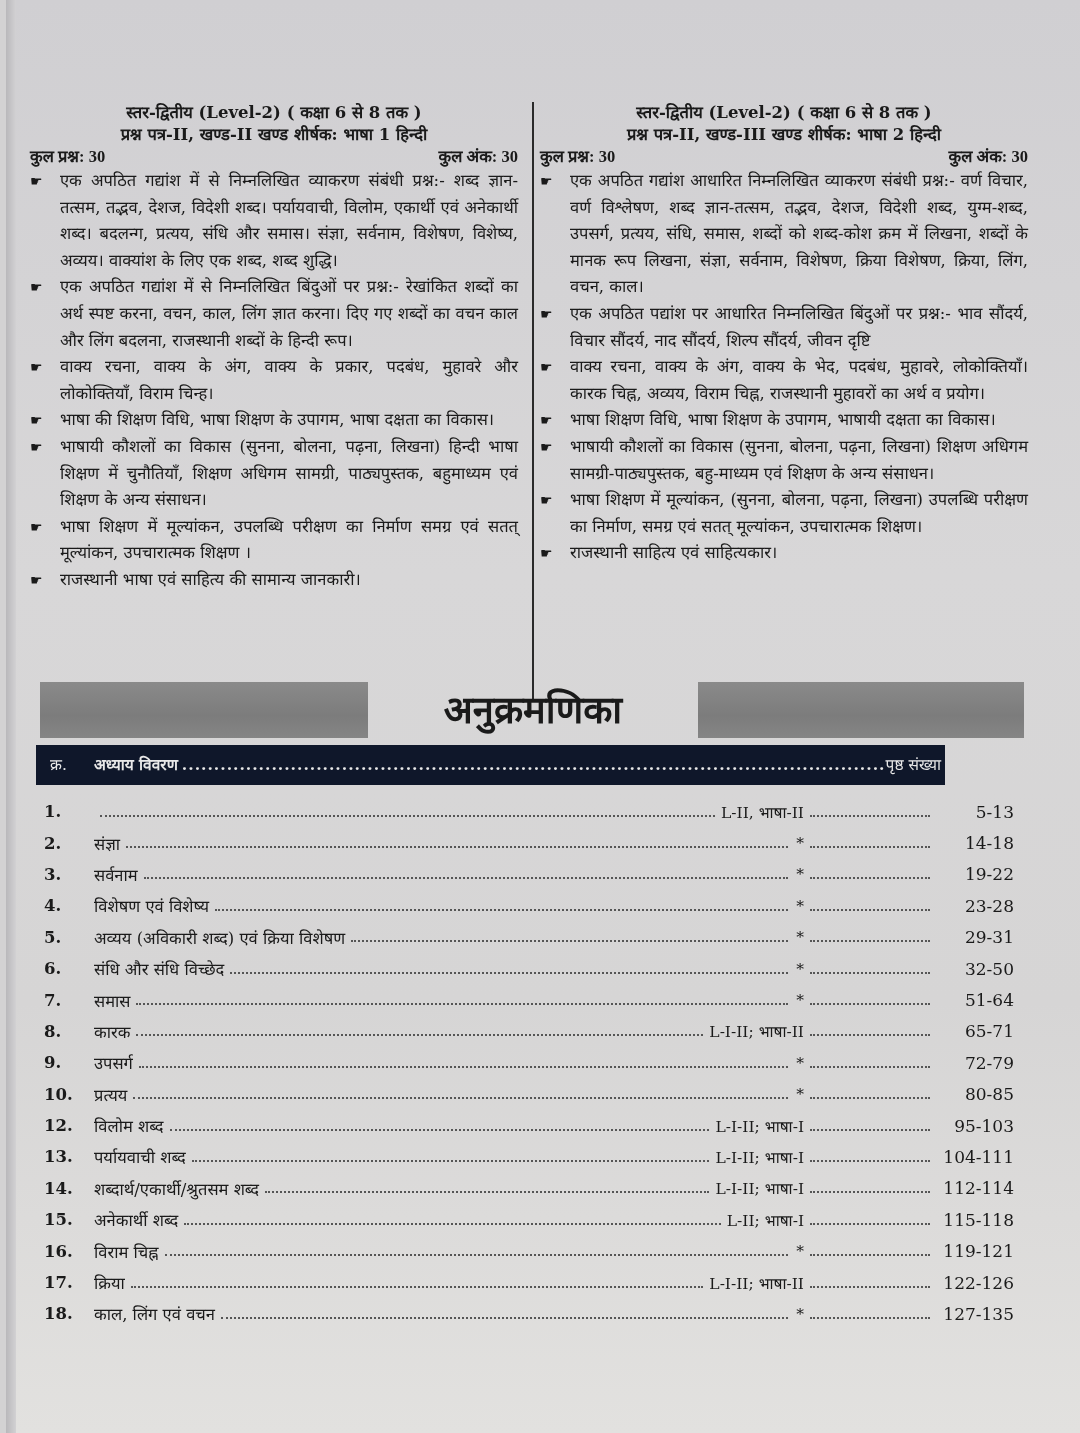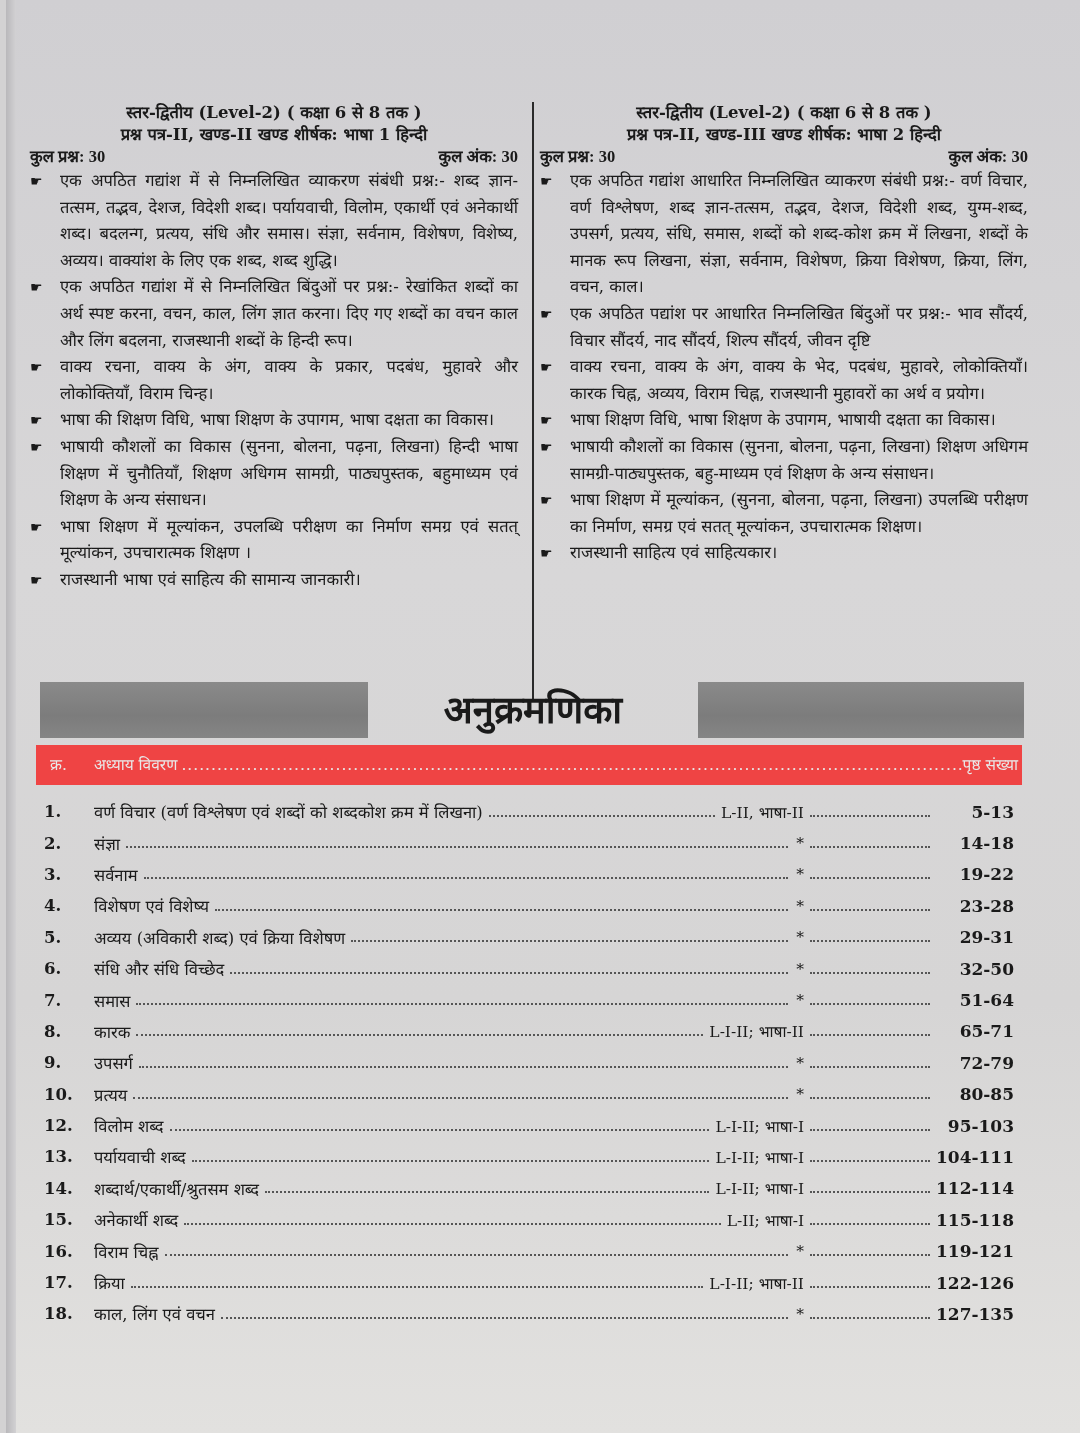--- a/index.html
+++ b/index.html
@@ -32,38 +32,38 @@
     
     .index-title-bar { position: absolute; left: 36px; top: 680px; width: 990px; height: 60px; }
     .shade { position: absolute; top: 2px; height: 56px;
       background: linear-gradient(180deg, #8a8a8a, #7c7c7c 60%, #858585); }
     .shade.l { left: 4px; width: 328px; }
     .shade.r { left: 662px; width: 326px; }
     .index-title { position: absolute; left: 332px; width: 330px; top: 0; height: 60px; text-align: center;
       font-size: 38px; font-weight: bold; line-height: 60px; font-family: Liberation Serif, serif; }
 
     .table-head {
-      position: absolute; left: 36px; top: 745px; width: 986px; height: 40px;
-      background: #ef4444; color: #e8e8e8; font-size: 15.5px; line-height: 40px;
+      position: absolute; left: 36px; top: 745px; width: 909px; height: 40px;
+      background: #0f172a; color: #e8e8e8; font-size: 15.5px; line-height: 40px;
       display: flex; align-items: center;
     }
     .th-no { width: 58px; padding-left: 14px; box-sizing: border-box; }
-    .th-chapter { flex: 1; display: flex; overflow: hidden; white-space: nowrap; }
+    .th-chapter { flex: 1; display: flex; overflow: hidden; white-space: nowrap; font-weight: bold; }
     .th-chapter .dots { flex: 1; overflow: hidden; letter-spacing: 1px; margin-left: 4px; }
     .th-level { white-space: nowrap; }
     .th-page { white-space: nowrap; padding-right: 4px; }
 
     .rows { position: absolute; left: 44px; top: 796px; width: 970px; }
     .row { position: relative; height: 31.4px; display: flex; align-items: center; font-size: 16.5px; }
     .r-no { width: 50px; font-weight: bold; font-size: 16.5px; }
     .r-title { white-space: nowrap; }
     .r-dots1 { flex: 1; border-bottom: 2px dotted #555; height: 0; margin: 8px 6px 0 6px; }
     .r-level { white-space: nowrap; font-size: 15.5px; min-width: 10px; text-align: right; }
     .r-dots2 { border-bottom: 2px dotted #555; height: 0; margin: 8px 4px 0 6px; width: 120px; }
-    .r-page { font-weight: bold; font-size: 17px; white-space: nowrap; width: 80px; text-align: right; }
+    .r-page { font-weight: normal; font-size: 17px; white-space: nowrap; width: 80px; text-align: right; }
   </style>
 </head>
 <body>
 
 <div class="page">
   <div class="page-edge"></div>
 </div>
 
 <div class="syllabus">
   <div class="col left">
@@ -158,21 +158,20 @@
   <span class="th-chapter">
     <span>अध्याय विवरण</span>
     <span class="dots">..................................................................................................................................................</span>
   </span>
   <span class="th-page">पृष्ठ संख्या</span>
 </div>
 
 <div class="rows" id="index-rows">
     <div class="row">
       <span class="r-no">1.</span>
-      <span class="r-title">वर्ण विचार (वर्ण विश्लेषण एवं शब्दों को शब्दकोश क्रम में लिखना)</span>
       <span class="r-dots1"></span>
       <span class="r-level">L-II, भाषा-II</span>
       <span class="r-dots2"></span>
       <span class="r-page">5-13</span>
     </div>
     <div class="row">
       <span class="r-no">2.</span>
       <span class="r-title">संज्ञा</span>
       <span class="r-dots1"></span>
       <span class="r-level">*</span>

